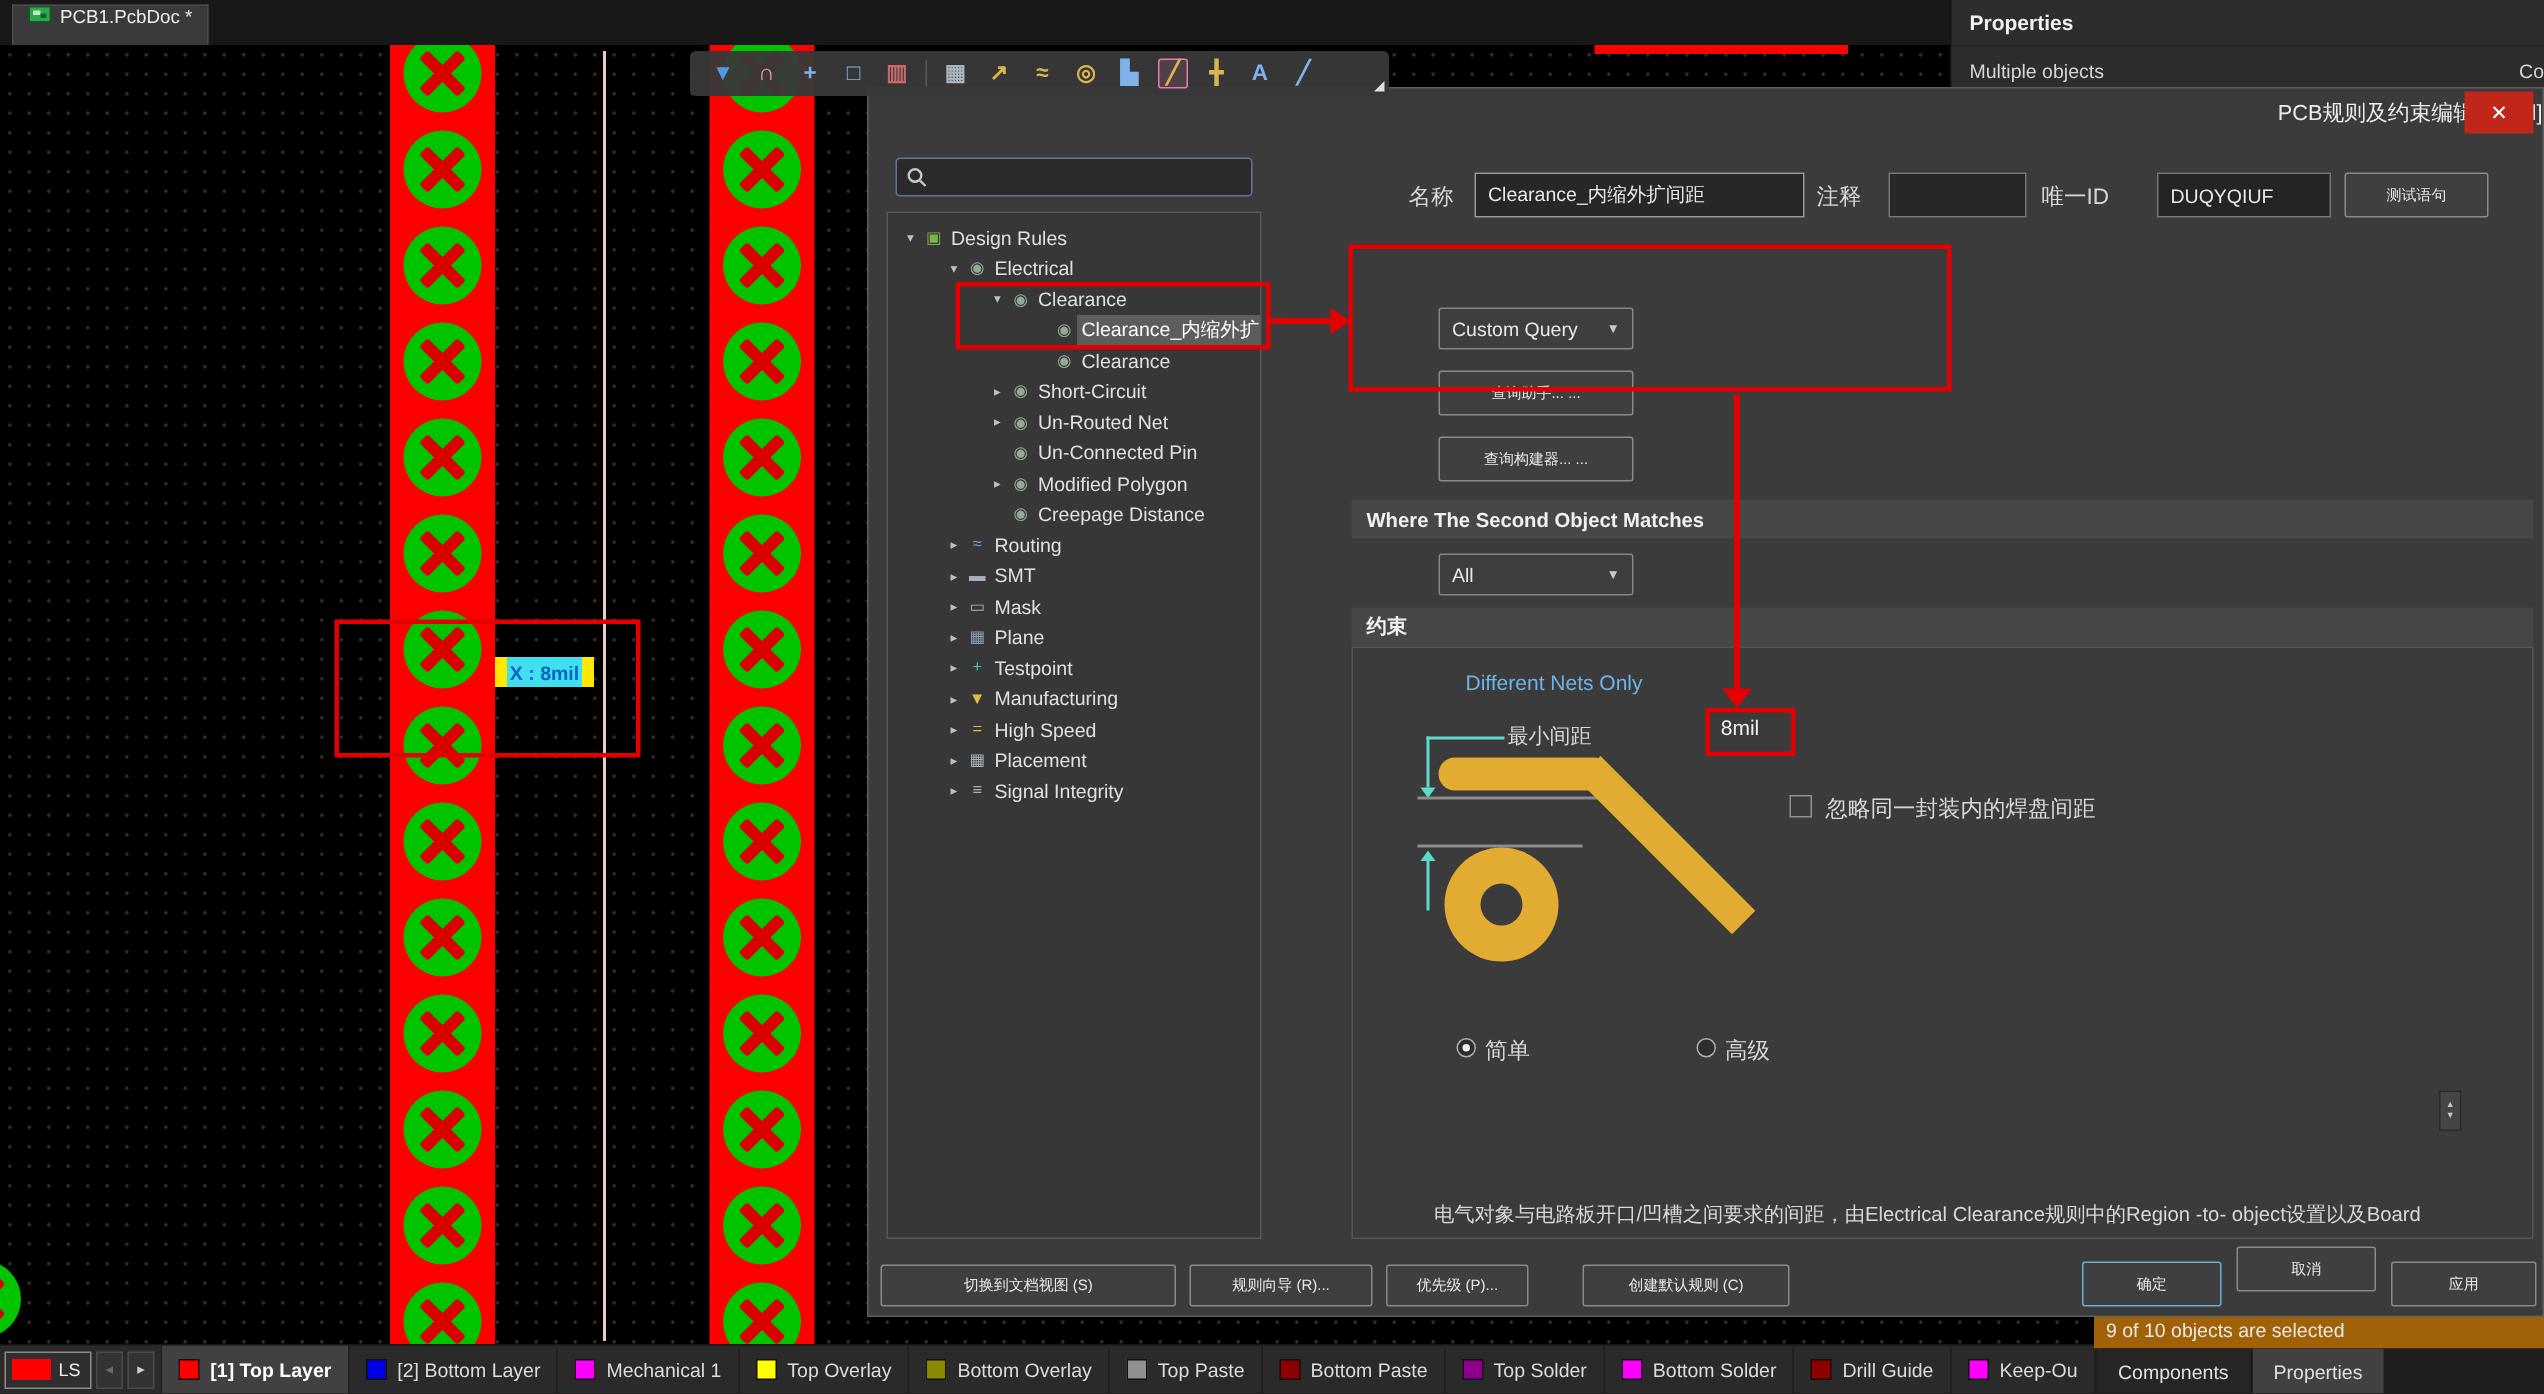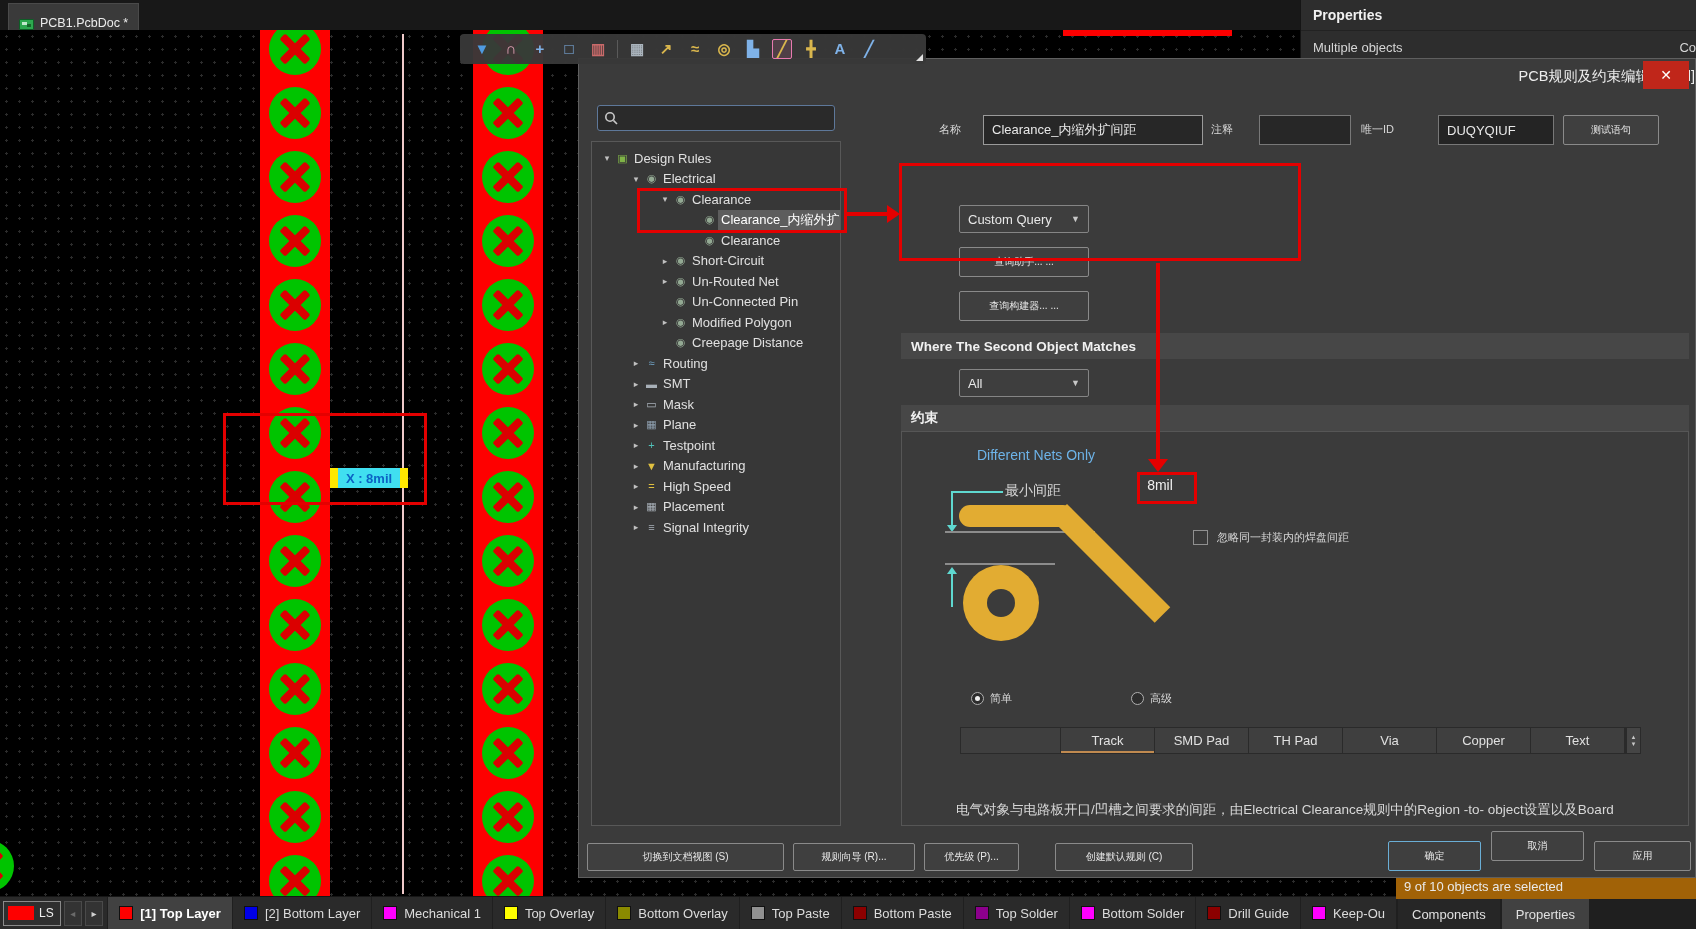--- a/index.html
+++ b/index.html
@@ -3,36 +3,36 @@
 <meta charset="utf-8">
 <style>
 *{box-sizing:border-box;margin:0;padding:0}
 html,body{width:1696px;height:929px;overflow:hidden;background:#181818;
   font-family:"Liberation Sans",sans-serif;color:#ddd}
 #root{position:relative;width:1696px;height:929px}
 
 
 .tabbar{position:absolute;left:0;top:0;width:1300px;height:30px;background:#181818;z-index:5}
 .doc-tab{position:absolute;left:8px;top:3px;height:27px;background:#3a3a3a;border:1px solid #4a4a4a;border-bottom:none;
-  display:flex;align-items:flex-end;gap:6px;padding:0 10px;font-size:12.5px;color:#ececec}
+  display:flex;align-items:flex-start;gap:6px;padding:0 10px;font-size:12.5px;color:#ececec}
 .doc-icon{width:15px;height:11px;background:#2da84f;border:1px solid #0e5d26;border-radius:1px;position:relative}
 .doc-icon:before{content:"";position:absolute;left:2px;top:2px;width:5px;height:3px;background:#bfe9cb}
 .doc-icon:after{content:"";position:absolute;right:2px;bottom:2px;width:4px;height:3px;background:#16662a}
 
 
 .canvas{position:absolute;left:0;top:30px;width:1396px;height:866px;background:#000;
   background-image:radial-gradient(circle,#2c2c2c 1px,transparent 1.4px);background-size:13px 13px;overflow:hidden;z-index:0}
 .band{position:absolute;top:0;width:70px;height:100%;background:#fe0000}
 .topseg{position:absolute;background:#fe0000}
 .vline{position:absolute;top:4px;width:2px;height:860px;background:#efc9c9}
 .pad{position:absolute;width:52px;height:52px;border-radius:50%;background:#00c400}
 .pad i{position:absolute;left:8px;top:22px;width:36px;height:8px;background:#db0000;border-radius:2px}
 .pad i.a{transform:rotate(45deg)}.pad i.b{transform:rotate(-45deg)}
 .pcb-anno{position:absolute;left:223px;top:383px;width:204px;height:92px;border:3px solid #e40000;z-index:3}
-.xlabel{position:absolute;left:330px;top:438px;width:78px;height:20px;display:flex;z-index:4}
+.xlabel{position:absolute;left:330px;top:408px;width:66px;height:20px;display:flex;z-index:4}
 .xlabel .cap{width:8px;background:#ffe800}
 .xlabel .mid{flex:1;background:#40dff0;color:#0b63c4;font-size:13px;font-weight:bold;
   display:flex;align-items:center;justify-content:center;white-space:nowrap}
 
 
 .toolbar{position:absolute;left:460px;top:34px;width:466px;height:30px;background:rgba(56,56,56,.96);
   border-radius:4px;display:flex;align-items:center;gap:9px;padding:0 12px;z-index:30}
 .tb-icon{font-size:15px;line-height:18px;min-width:20px;text-align:center;font-weight:bold}
 .tb-hl{border:1px solid #e87ab0;border-radius:2px;background:rgba(232,122,176,.15)}
 .tb-div{width:1px;height:18px;background:#5a5a5a}
@@ -74,21 +74,21 @@
 .searchbox input{flex:1;background:transparent;border:none;outline:none;color:#e8e8e8;font-size:13px;font-family:inherit}
 .treebox{position:absolute;left:12px;top:82px;width:250px;height:685px;background:#373737;border:1px solid #585858;padding-top:6px;overflow:hidden}
 .tree-row{display:flex;align-items:center;height:20.5px;font-size:13px;color:#e0e0e0;white-space:nowrap}
 .tree-arrow{width:14px;font-size:9px;color:#c0c0c0;text-align:center;flex:0 0 auto}
 .tree-ico{width:17px;font-size:11px;text-align:center;flex:0 0 auto}
 .tree-label{padding:1px 3px}
 .tree-label.sel{background:#5d5d5d;color:#fff}
 
 .bar{position:absolute;left:322px;width:788px;height:26px;background:#474747;display:flex;align-items:center;
   padding-left:10px;font-weight:bold;font-size:13.5px;color:#f0f0f0}
-.flabel{position:absolute;font-size:11px;color:#d8d8d8;white-space:nowrap}
+.flabel{position:absolute;font-size:15px;color:#d8d8d8;white-space:nowrap}
 .txt{position:absolute;height:30px;background:#272727;border:1px solid #787878;color:#e8e8e8;font-size:13px;
   padding:0 8px;font-family:inherit}
 .btn{position:absolute;background:#3f3f3f;border:1px solid #8a8a8a;border-radius:2px;color:#e8e8e8;font-size:10px;
   display:flex;align-items:center;justify-content:center;cursor:pointer;white-space:nowrap}
 .btn.primary{border:1px solid #6aaed6}
 .dropdown{position:absolute;height:28px;background:#3e3e3e;border:1px solid #858585;border-radius:2px;color:#e8e8e8;
   font-size:13px;display:flex;align-items:center;padding:0 8px;cursor:p  ointer}
 .dropdown .caret{margin-left:auto;font-size:9px;color:#c8c8c8}
 .queryarea{position:absolute;left:520px;top:144px;width:590px;height:124px;background:#2c2c2c;border:1px solid #565656;
   padding:8px 12px;font-family:"DejaVu Sans Mono",monospace;font-size:14px;color:#d2a377;white-space:pre}
@@ -438,29 +438,20 @@
       </div>
 
     <div class="cb" style="left:614px;top:471px"></div>
     <div class="flabel" style="left:638px;top:471px">忽略同一封装内的焊盘间距</div>
 
     <div class="radio on" style="left:392px;top:633px"></div>
     <div class="flabel" style="left:411px;top:632px">简单</div>
     <div class="radio" style="left:552px;top:633px"></div>
     <div class="flabel" style="left:571px;top:632px">高级</div>
 
-    <div class="rtable" id="rule-table">
-        <div class="rcell" style="width: 100px;"></div>
-        <div class="rcell selcol" style="width: 94px;">Track</div>
-        <div class="rcell" style="width: 94px;">SMD Pad</div>
-        <div class="rcell" style="width: 94px;">TH Pad</div>
-        <div class="rcell" style="width: 94px;">Via</div>
-        <div class="rcell" style="width: 94px;">Copper</div>
-        <div class="rcell" style="width: 94px;">Text</div>
-      </div>
     <div class="spinner">
         <span>▲</span>
         <span>▼</span>
       </div>
 
     <div class="desc">电气对象与电路板开口/凹槽之间要求的间距，由Electrical Clearance规则中的Region -to- object设置以及Board</div>
 
     <div class="btn" style="left:8px;top:784px;width:197px;height:28px">切换到文档视图 (S)</div>
     <div class="btn" style="left:214px;top:784px;width:122px;height:28px">规则向导 (R)...</div>
     <div class="btn" style="left:345px;top:784px;width:95px;height:28px">优先级 (P)...</div>

